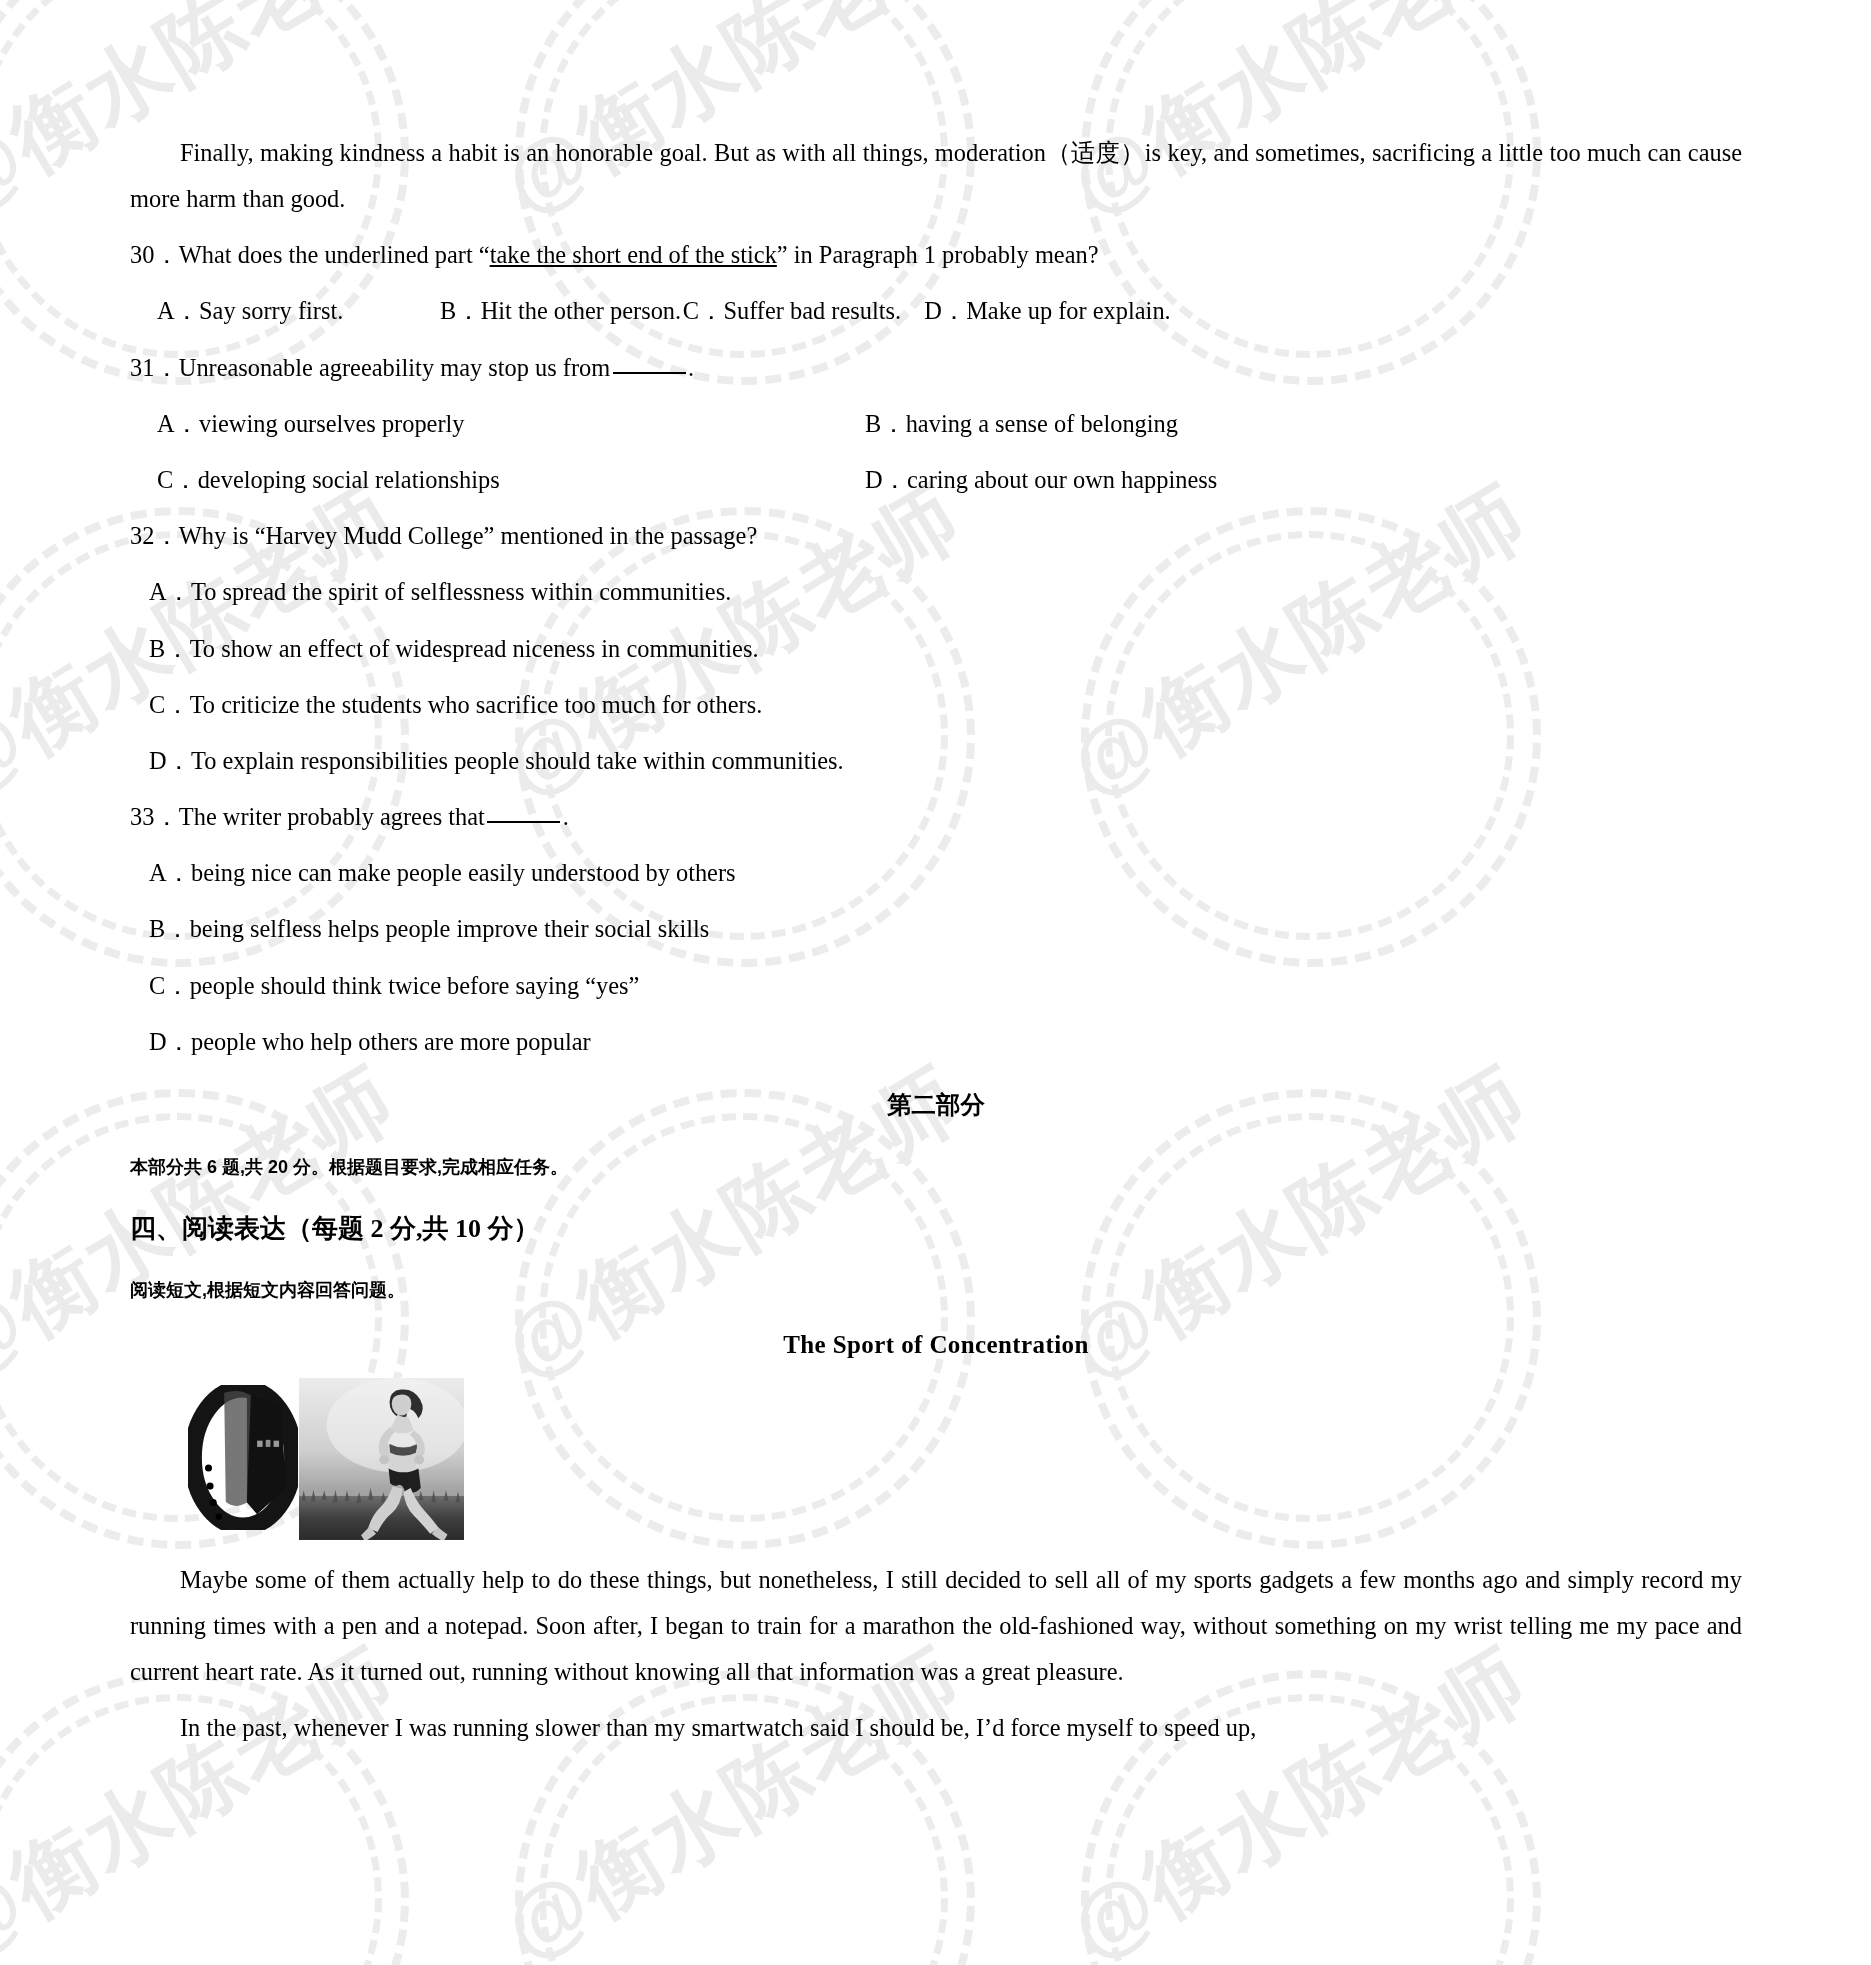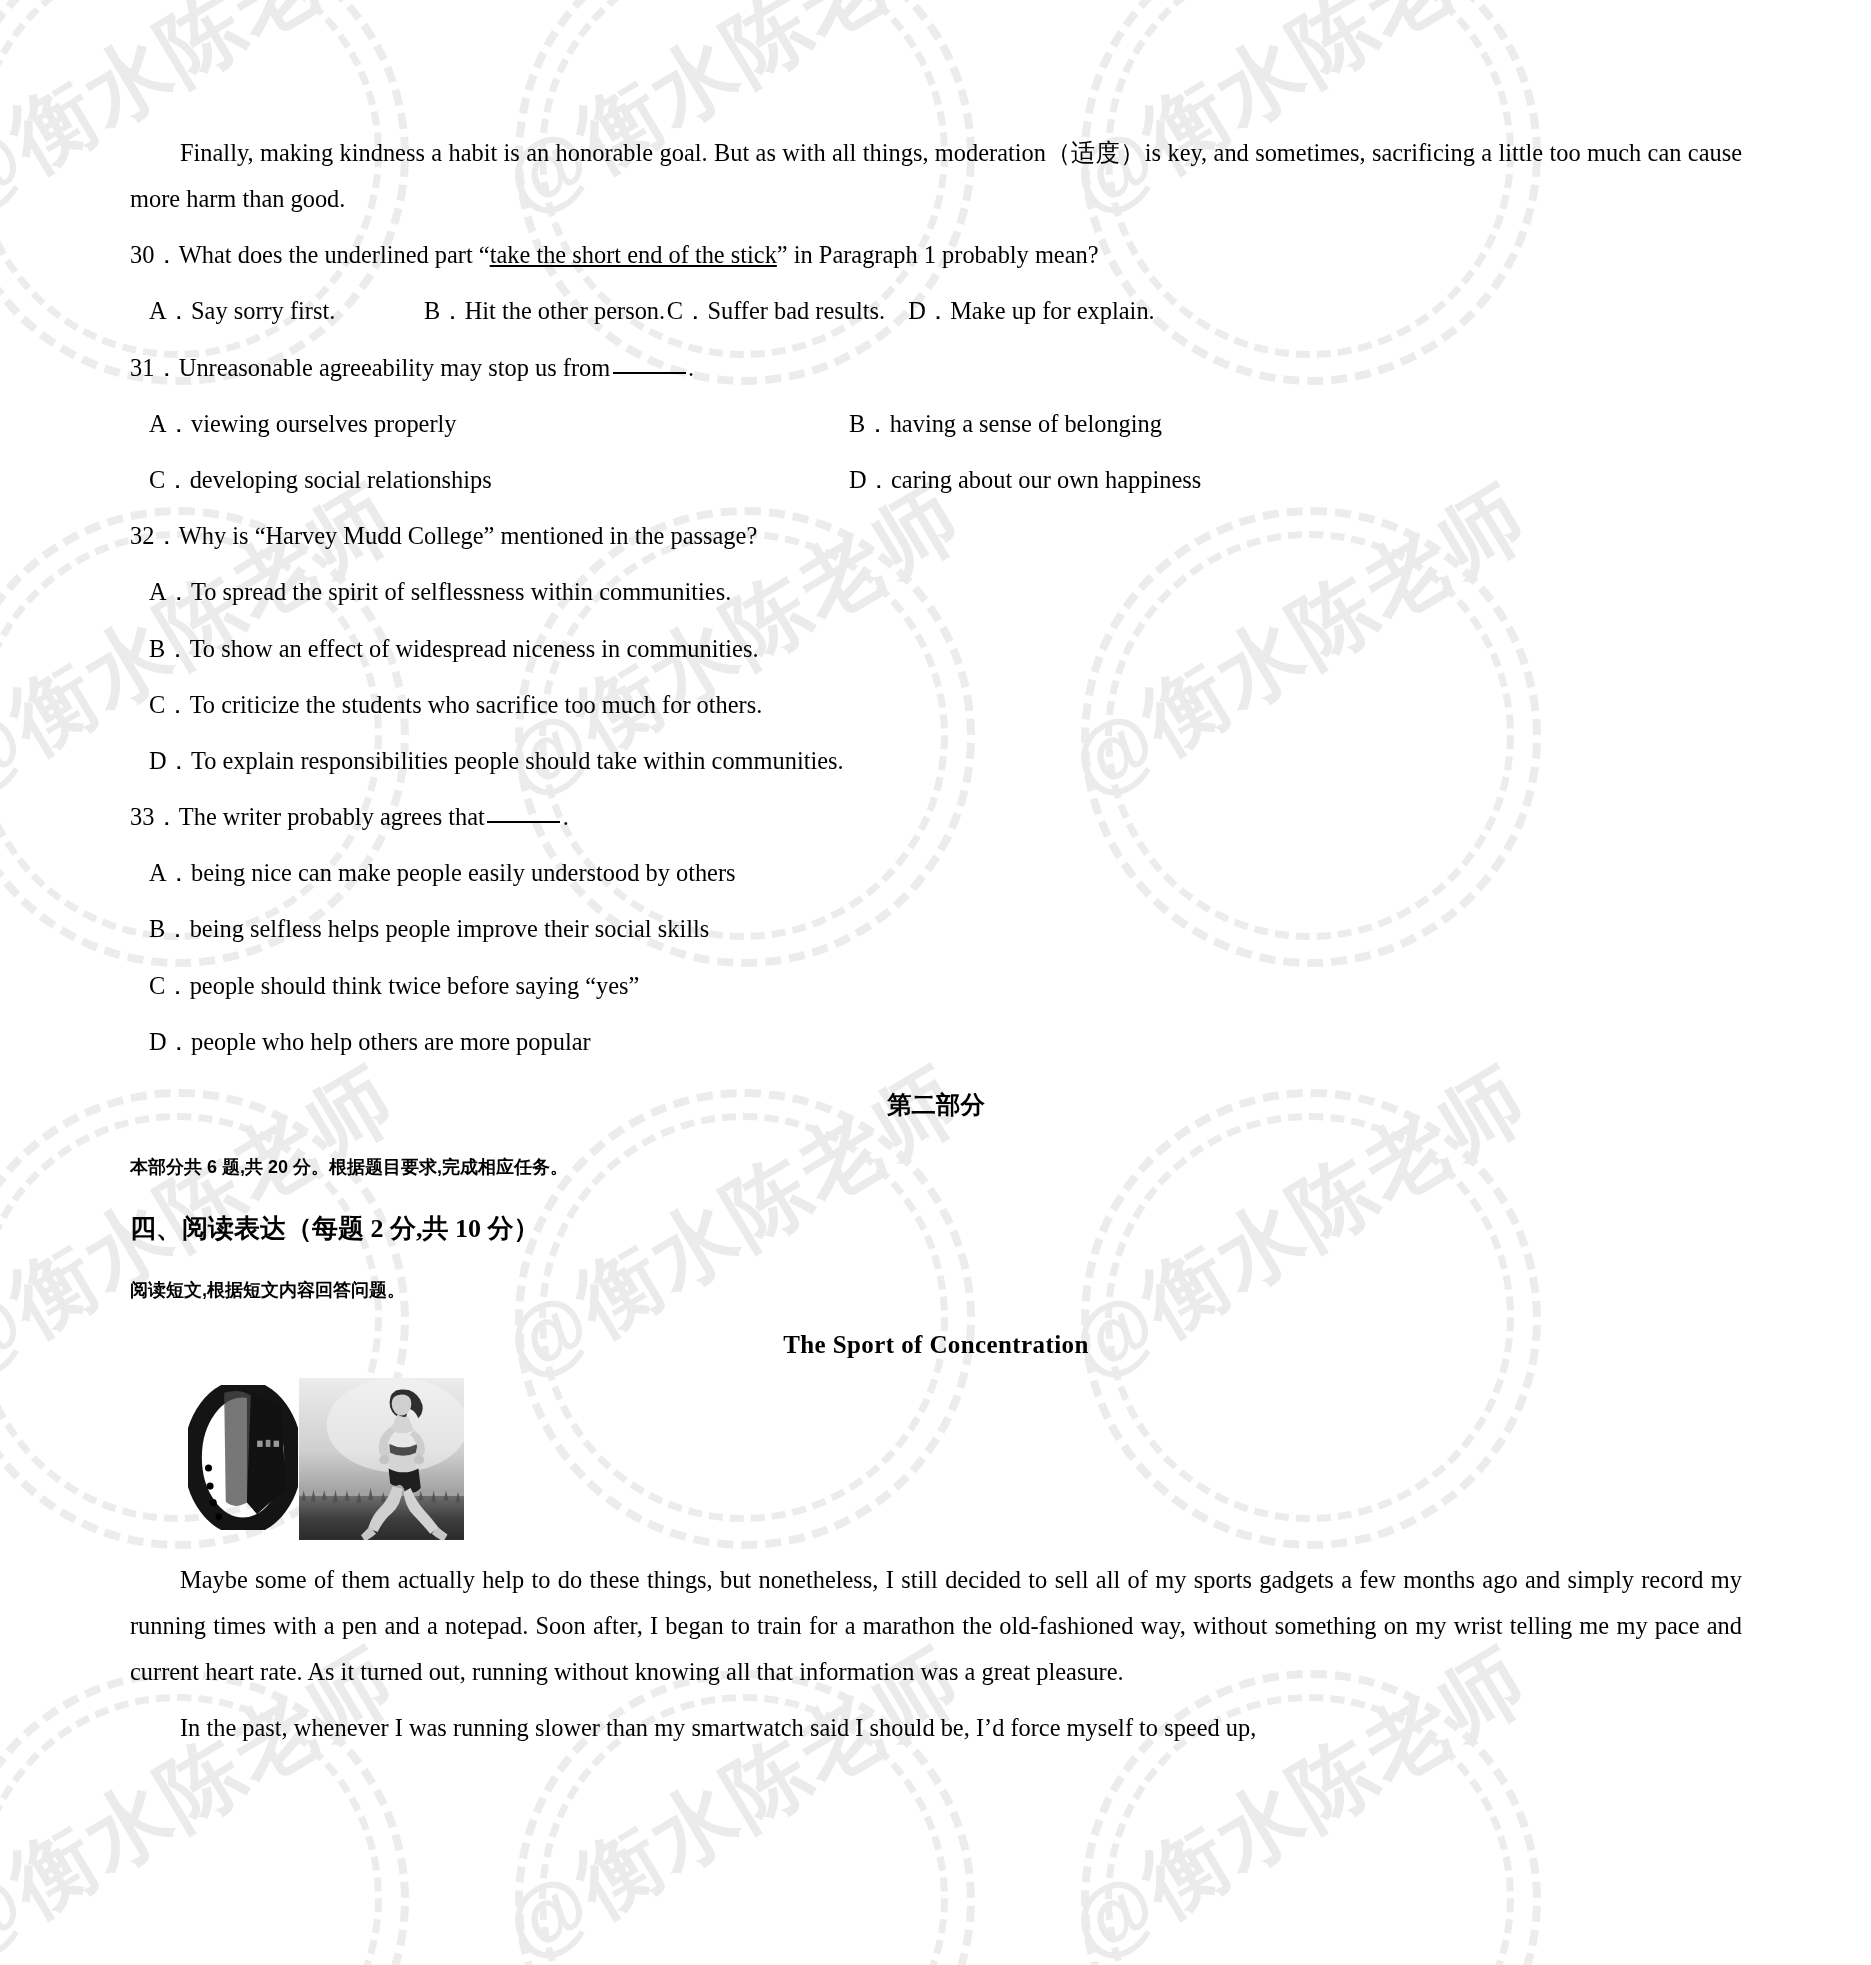--- a/index.html
+++ b/index.html
@@ -93,21 +93,21 @@
   }
   .underlined { text-decoration: underline; }
 
   .opts-row {
     display: flex;
     font-size: 24.4px;
     line-height: 46px;
     margin: 0 0 10.2px 0;
     padding-left: 19px;
   }
-  .opts-row > .opt { white-space: pre; }
+  .opts-row > .opt { white-space: pre; margin-left: 8px; }
   .opt-2col { width: 700px; flex: none; }
 
   .opt-line {
     font-size: 24.4px;
     line-height: 46px;
     margin: 0 0 10.2px 0;
     padding-left: 19px;
     white-space: pre;
   }
 

